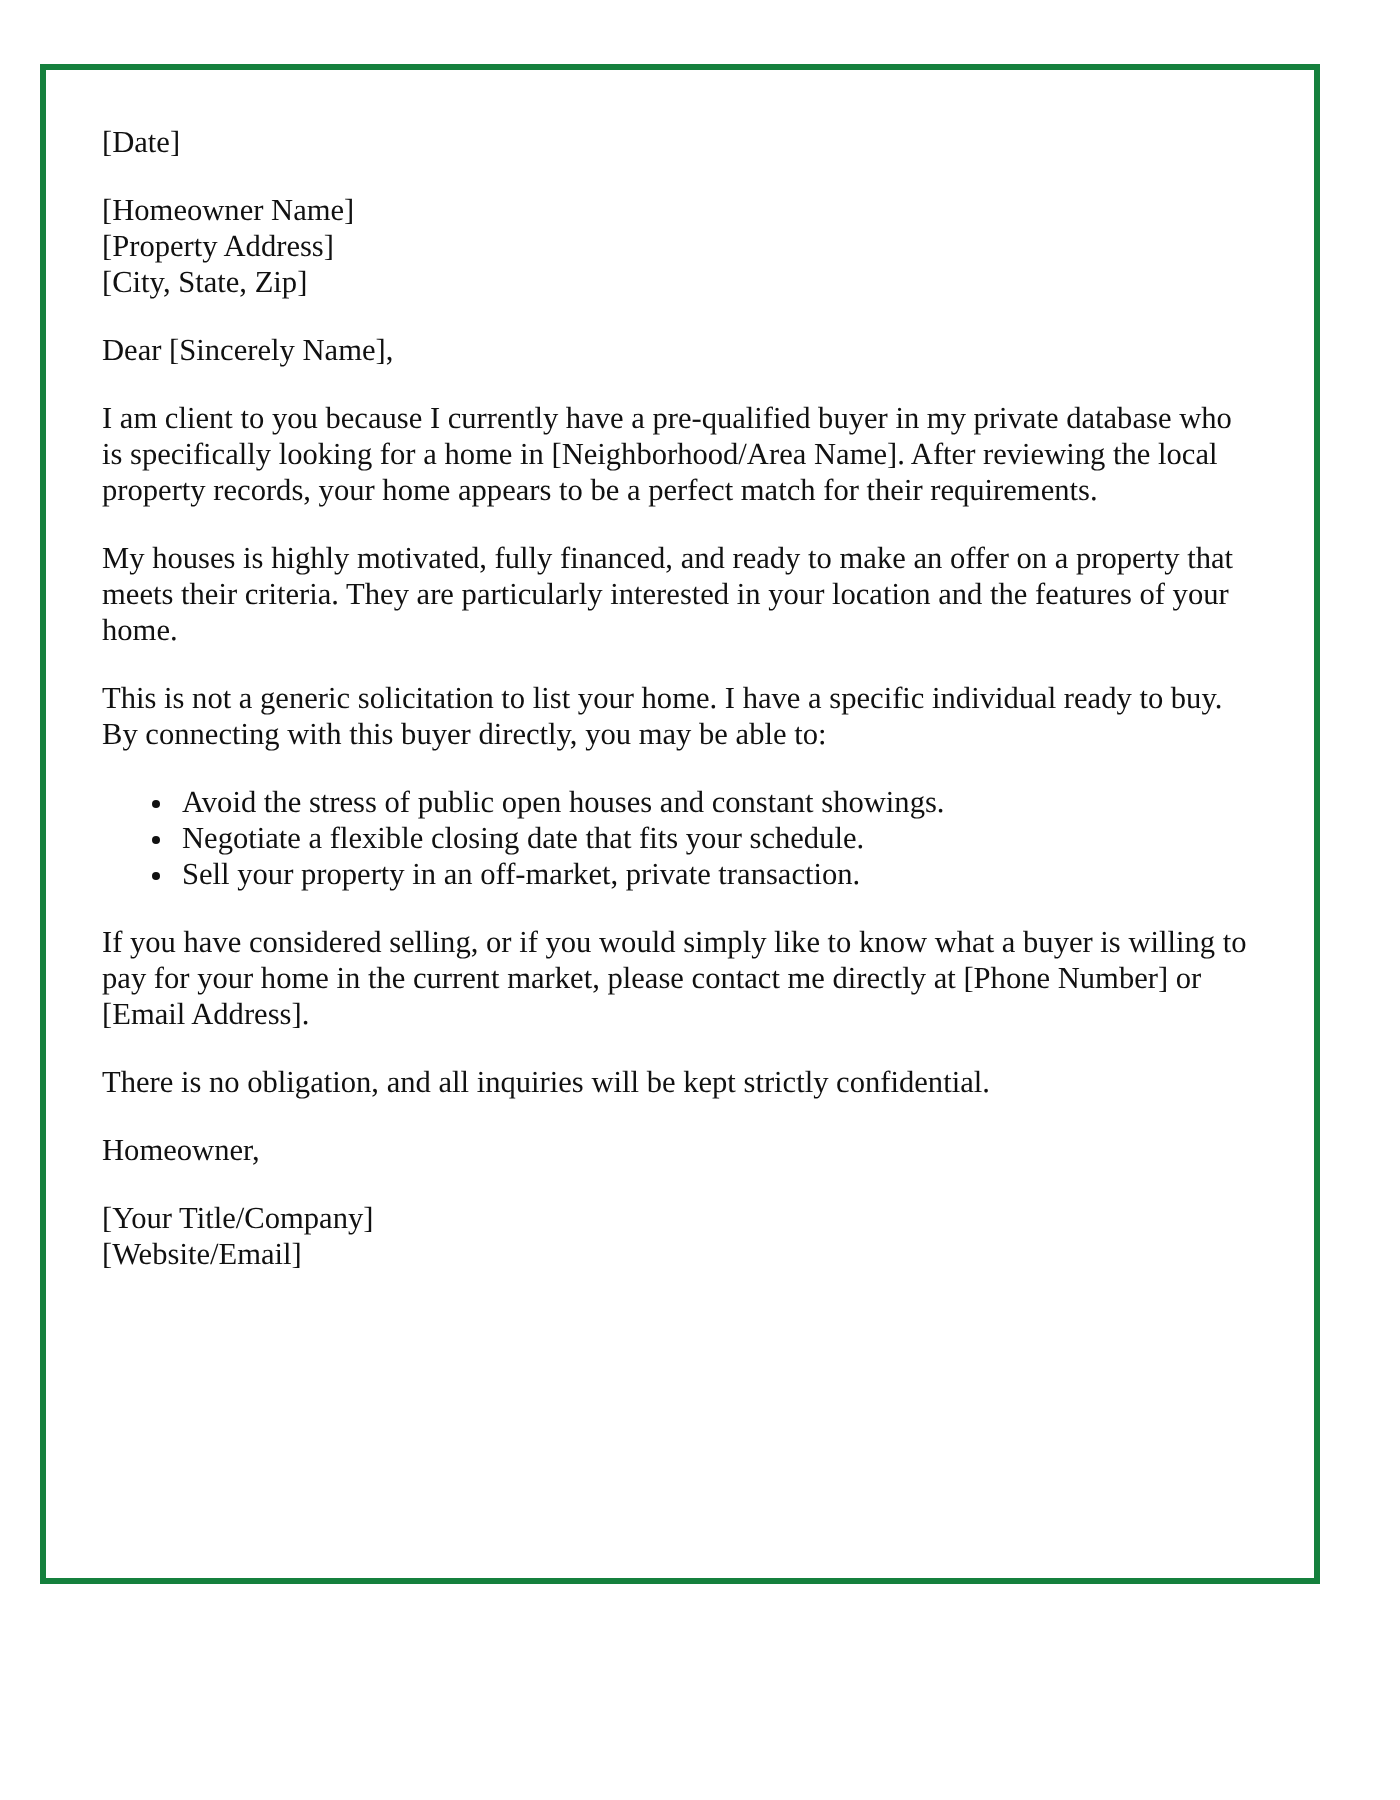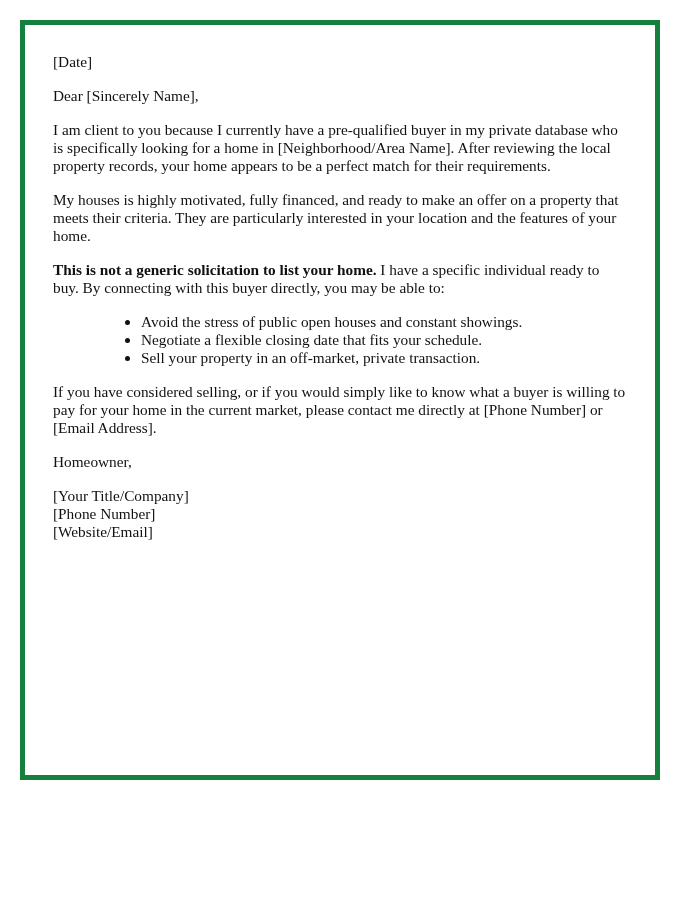--- a/index.html
+++ b/index.html
@@ -10,76 +10,80 @@
     body {
       width: 700px;
       height: 900px;
       position: relative;
       font-family: "Liberation Serif", "DejaVu Serif", serif;
       color: #111111;
     }
     .letter {
       position: absolute;
       left: 20px;
-      top: 20px;
+      top: 32px;
       width: 640px;
       height: 760px;
-      border: 5px solid #15803d;
+      border: 3px solid #15803d;
       box-sizing: border-box;
       padding: 28px 28px 20px 28px;
       font-size: 15.3px;
       line-height: 18px;
     }
     .letter p {
       margin: 0 0 16px 0;
     }
     .block-lines div {
       line-height: 18px;
     }
     .block {
       margin-bottom: 16px;
     }
     .benefits {
       margin: 0 0 16px 0;
       padding-left: 40px;
     }
     .benefits li {
       line-height: 18px;
-      margin-left: 48px;
     }
     strong {
-      font-weight: bold;
+      font-weight: normal;
     }
   </style>
 </head>
 <body>
 
 <div class="letter">
 
   <p>[Date]</p>
 
+  <div class="block block-lines">
+    <div>[Homeowner Name]</div>
+    <div>[Property Address]</div>
+    <div>[City, State, Zip]</div>
+  </div>
 
   <p>Dear [Sincerely Name],</p>
 
   <p>I am client to you because I currently have a pre-qualified buyer in my private database who is specifically looking for a home in [Neighborhood/Area Name]. After reviewing the local property records, your home appears to be a perfect match for their requirements.</p>
 
   <p>My houses is highly motivated, fully financed, and ready to make an offer on a property that meets their criteria. They are particularly interested in your location and the features of your home.</p>
 
   <p><strong>This is not a generic solicitation to list your home.</strong><span> I have a specific individual ready to buy. By connecting with this buyer directly, you may be able to:</span></p>
 
   <ul class="benefits">
     <li>Avoid the stress of public open houses and constant showings.</li>
     <li>Negotiate a flexible closing date that fits your schedule.</li>
     <li>Sell your property in an off-market, private transaction.</li>
   </ul>
 
   <p>If you have considered selling, or if you would simply like to know what a buyer is willing to pay for your home in the current market, please contact me directly at [Phone Number] or [Email Address].</p>
 
+  <p>There is no obligation, and all inquiries will be kept strictly confidential.</p>
 
   <p>Homeowner,</p>
 
   <div class="block-lines">
     <div>[Your Title/Company]</div>
-    <div>[Phone Number]</div>
     <div>[Website/Email]</div>
   </div>
 
 </div>
 
 </body></html>

